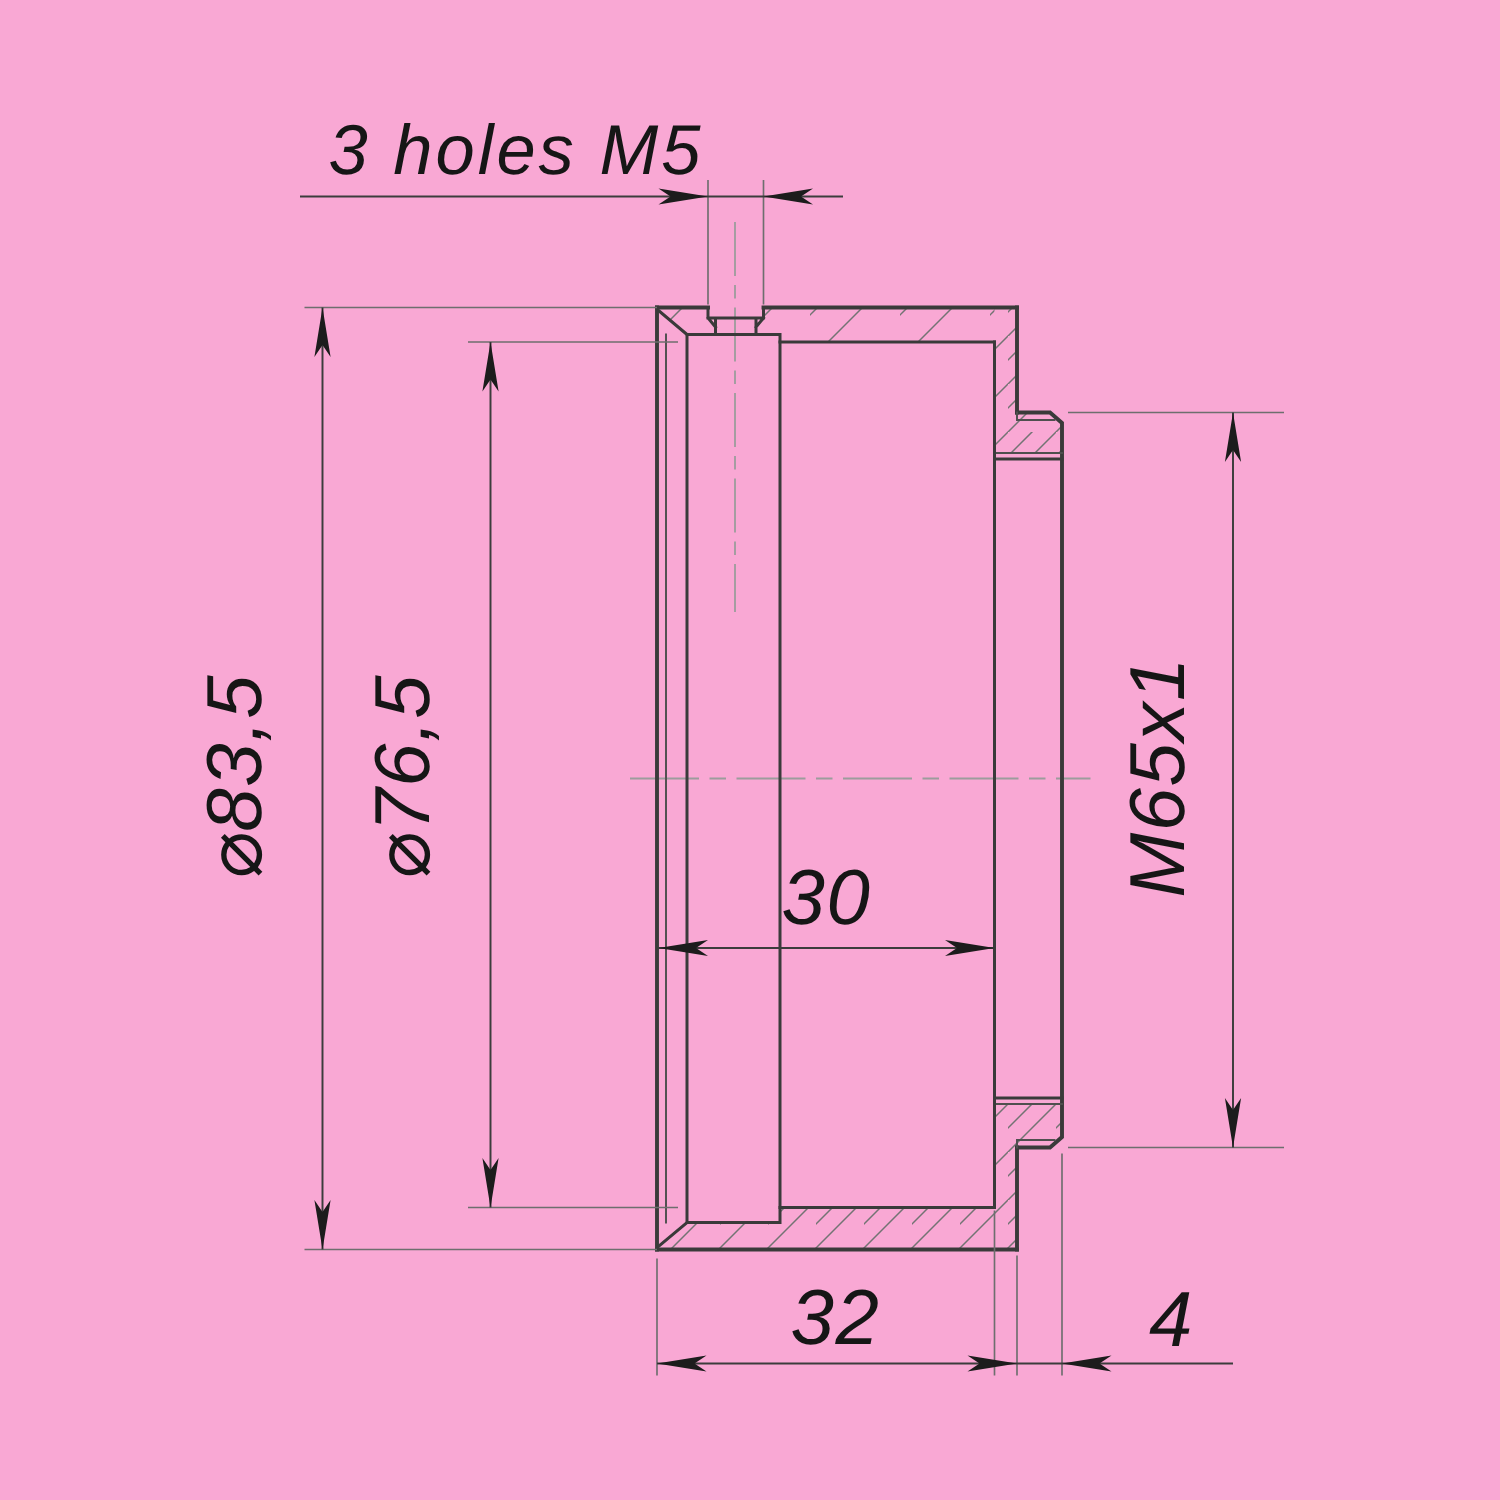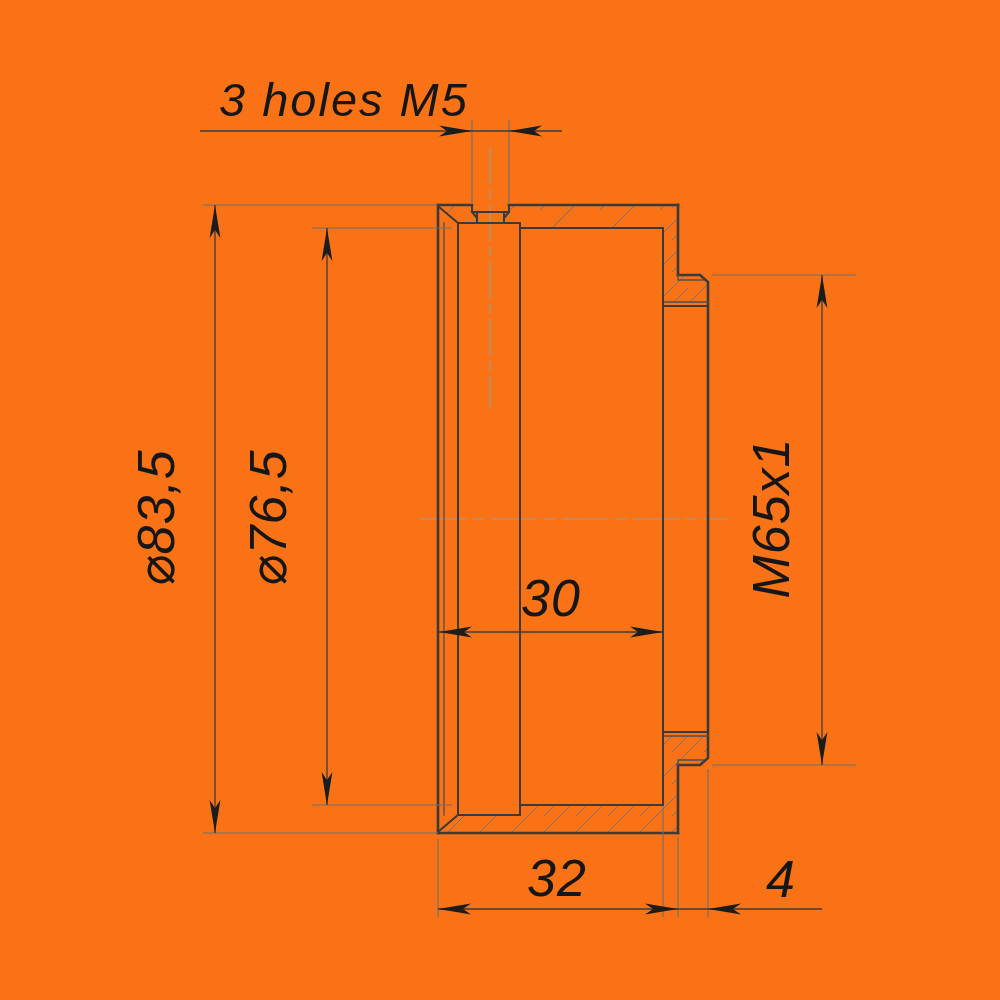--- a/index.html
+++ b/index.html
@@ -1,16 +1,16 @@
 <!DOCTYPE html>
 <html><head>
 <meta charset="utf-8">
 <style>
   html,body{margin:0;padding:0;background:#ffffff;}
-  .stage{position:relative;width:1000px;height:1000px;background:#f97316;overflow:hidden;}
+  .stage{position:relative;width:1000px;height:1000px;background:#f9a8d4;overflow:hidden;}
   svg{display:block;}
   .thick{stroke:#3a3a3a;stroke-width:2.6;fill:none;stroke-linecap:square;}
   .med{stroke:#3a3a3a;stroke-width:2;fill:none;stroke-linecap:square;}
   .thin{stroke:#4f4f4f;stroke-width:1.3;fill:none;stroke-linecap:square;}
   .ext{stroke:#6e6e6e;stroke-width:1.1;fill:none;stroke-linecap:butt;}
   .dim{stroke:#3c3c3c;stroke-width:1.3;fill:none;stroke-linecap:butt;}
   .cl{stroke:#9c9c9c;stroke-width:1.2;fill:none;}
   .dimtext{fill:#161616;font-style:italic;font-size:52px;
            font-family:"Liberation Sans","DejaVu Sans",sans-serif;letter-spacing:1px;}
   .notetext{fill:#161616;font-style:italic;font-size:47px;

